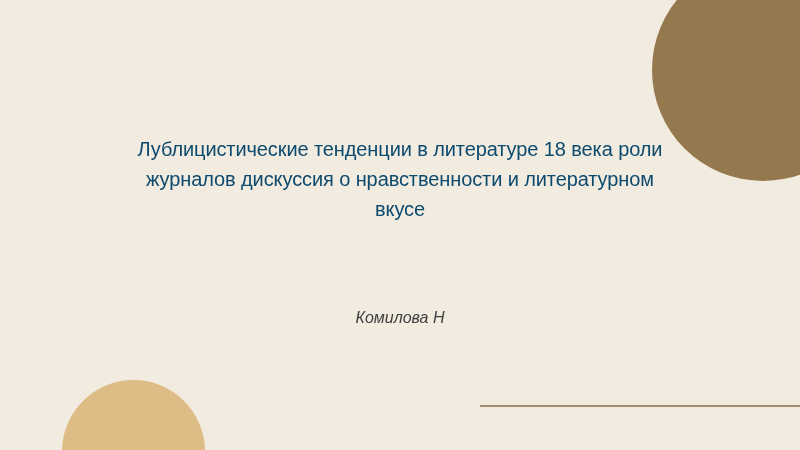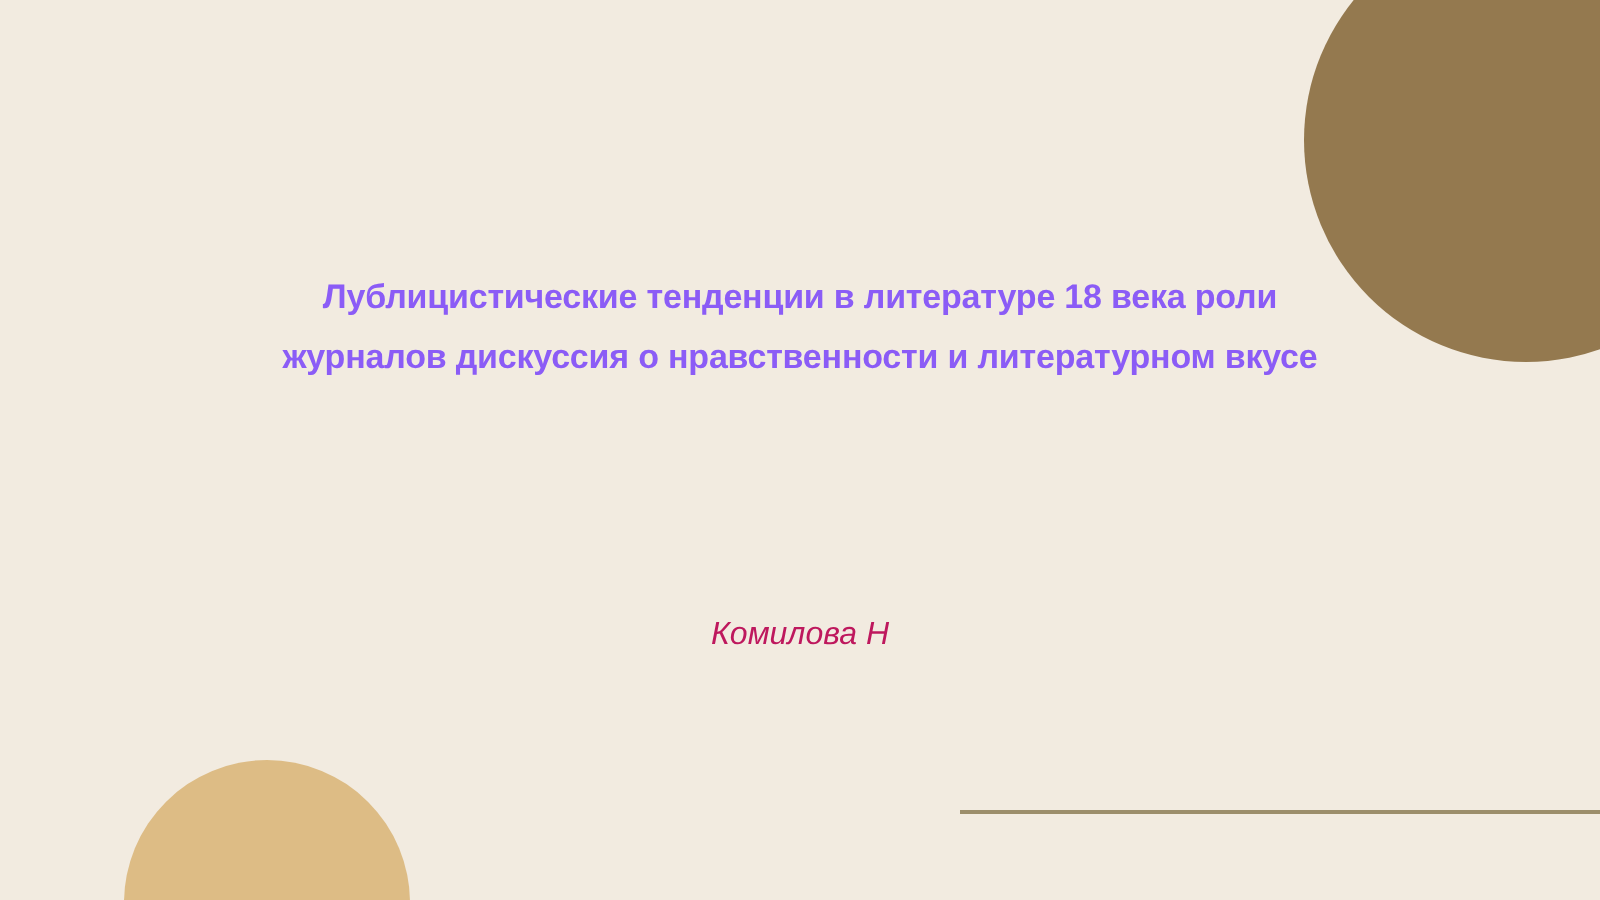--- a/index.html
+++ b/index.html
@@ -54,38 +54,38 @@
     width: 800px;
     height: 450px;
   }
   .slide-title {
     position: absolute;
     left: 130px;
     top: 134px;
     width: 540px;
     margin: 0;
     text-align: center;
-    font-size: 17px;
-    font-weight: bold;
+    font-size: 20px;
+    font-weight: normal;
     line-height: 30px;
     letter-spacing: -0.1px;
-    color: #8b5cf6;
+    color: #0c4a6e;
   }
   .slide-subtitle {
     position: absolute;
     left: 200px;
     top: 307px;
     width: 400px;
     margin: 0;
     text-align: center;
     font-size: 16px;
     font-style: italic;
     font-weight: normal;
     line-height: 22px;
-    color: #be185d;
+    color: #404040;
   }
 </style>
 </head>
 <body>
 
 <div class="slide">
 
   <div class="deco-circle-tr"></div>
 
   <div class="deco-circle-bl"></div>

